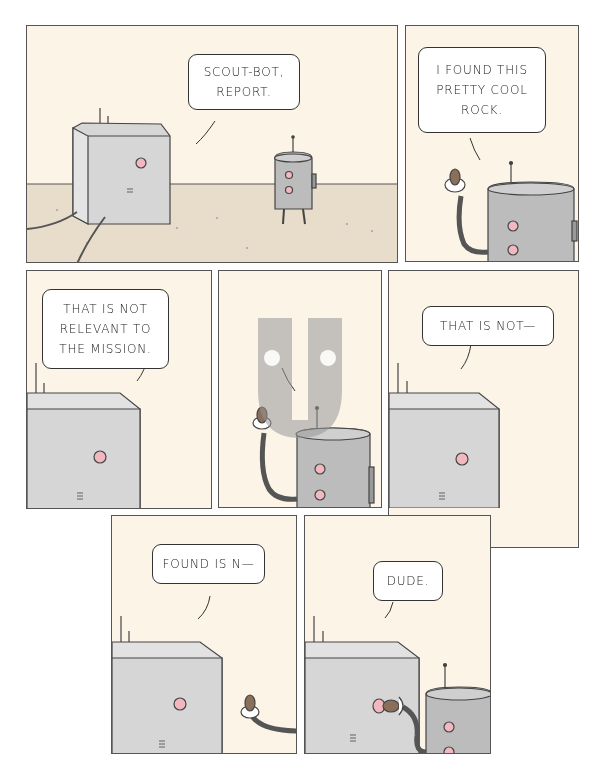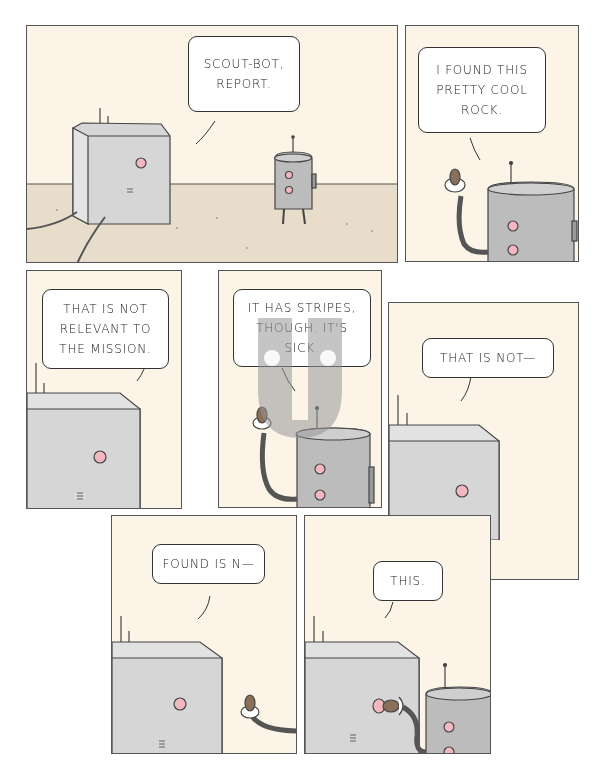--- a/index.html
+++ b/index.html
@@ -56,21 +56,21 @@
       <path d="M248 132 Q248 126 266 126 Q285 126 285 132 L285 183 L248 183 Z" fill="#bcbcbc"></path>
       <ellipse cx="266" cy="132" rx="18.5" ry="4" fill="#cfcfcf"></ellipse>
       <rect x="285" y="148" width="4" height="14" fill="#999"></rect>
       <circle cx="262" cy="149" r="3.5" fill="#f2b8c0"></circle>
       <circle cx="262" cy="164" r="3.5" fill="#f2b8c0"></circle>
       <line x1="257" y1="183" x2="256" y2="198" stroke-width="2"></line>
       <line x1="276" y1="183" x2="278" y2="198" stroke-width="2"></line>
     </g>
     <path d="M188 95 Q178 110 169 118" fill="none" stroke="#333" stroke-width="1"></path>
   </svg>
-  <div class="bubble" style="left:161px;top:10px;width:112px;height:76px;">SCOUT-BOT,
+  <div class="bubble" style="left:161px;top:28px;width:112px;height:56px;">SCOUT-BOT,
 REPORT.</div>
 </div>
 
 <div class="panel" style="left:405px;top:25px;width:174px;height:237px;">
   <svg width="174" height="237">
     <path d="M64 112 Q68 125 74 134" fill="none" stroke="#333" stroke-width="1"></path>
     <g stroke="#444" stroke-width="1.2">
       <line x1="105" y1="138" x2="105" y2="157"></line>
       <circle cx="105" cy="137" r="1.5" fill="#444"></circle>
       <path d="M82 163 Q82 156 125 156 Q168 156 168 163 L168 237 L82 237 Z" fill="#bcbcbc"></path>
@@ -81,21 +81,21 @@
       <path d="M55 170 Q50 200 58 218 Q65 228 82 226" fill="none" stroke="#555" stroke-width="5"></path>
       <ellipse cx="49" cy="159" rx="10" ry="7" fill="#fff"></ellipse>
       <ellipse cx="49" cy="151" rx="5" ry="8" fill="#8a6f5a"></ellipse>
     </g>
   </svg>
   <div class="bubble" style="left:12px;top:21px;width:128px;height:86px;">I FOUND THIS
 PRETTY COOL
 ROCK.</div>
 </div>
 
-<div class="panel" style="left:26px;top:270px;width:156px;height:239px;">
+<div class="panel" style="left:26px;top:270px;width:186px;height:239px;">
   <svg width="186" height="239">
     <path d="M121 85 Q118 100 110 110" fill="none" stroke="#333" stroke-width="1"></path>
     <g stroke="#444" stroke-width="1.2">
       <line x1="9" y1="92" x2="9" y2="125"></line>
       <line x1="17" y1="112" x2="17" y2="126"></line>
       <path d="M0 122 L93 122 L113 138 L113 239 L0 239 Z" fill="#e2e2e2"></path>
       <path d="M0 138 L113 138 L113 239 L0 239 Z" fill="#d6d6d6"></path>
       <circle cx="73" cy="186" r="6" fill="#f2b8c0"></circle>
       <line x1="50" y1="222" x2="56" y2="222" stroke-width="0.8"></line>
       <line x1="50" y1="225" x2="56" y2="225" stroke-width="0.8"></line>
@@ -116,26 +116,23 @@
       <path d="M78 163 Q78 157 114 157 Q151 157 151 163 L151 238 L78 238 Z" fill="#bcbcbc"></path>
       <ellipse cx="114" cy="163" rx="37" ry="6" fill="#cfcfcf"></ellipse>
       <rect x="150" y="196" width="5" height="36" fill="#999"></rect>
       <circle cx="101" cy="198" r="5" fill="#f2b8c0"></circle>
       <circle cx="101" cy="224" r="5" fill="#f2b8c0"></circle>
       <path d="M45 162 Q40 200 50 218 Q58 230 78 228" fill="none" stroke="#555" stroke-width="5"></path>
       <ellipse cx="43" cy="152" rx="9" ry="6" fill="#fff"></ellipse>
       <ellipse cx="43" cy="144" rx="5" ry="8" fill="#8a6f5a"></ellipse>
     </g>
   </svg>
-  <div class="bubble" style="left:14px;top:18px;width:138px;height:78px;">IT HAS STRIPES,
-THOUGH. IT'S
-SICK.</div>
-</div>
-
-<div class="panel" style="left:388px;top:270px;width:191px;height:278px;margin-top:32px;">
+</div>
+
+<div class="panel" style="left:388px;top:270px;width:191px;height:278px;">
   <svg width="191" height="237">
     <path d="M82 73 Q80 88 72 98" fill="none" stroke="#333" stroke-width="1"></path>
     <g stroke="#444" stroke-width="1.2">
       <line x1="9" y1="92" x2="9" y2="125"></line>
       <line x1="18" y1="110" x2="18" y2="126"></line>
       <path d="M0 122 L90 122 L110 138 L110 237 L0 237 Z" fill="#e2e2e2"></path>
       <path d="M0 138 L110 138 L110 237 L0 237 Z" fill="#d6d6d6"></path>
       <circle cx="73" cy="188" r="6" fill="#f2b8c0"></circle>
       <line x1="50" y1="222" x2="56" y2="222" stroke-width="0.8"></line>
       <line x1="50" y1="225" x2="56" y2="225" stroke-width="0.8"></line>
@@ -185,20 +182,20 @@
       <path d="M121 178 Q121 171 154 171 Q187 171 187 178 L187 239 L121 239 Z" fill="#bcbcbc"></path>
       <ellipse cx="154" cy="178" rx="33" ry="6" fill="#cfcfcf"></ellipse>
       <circle cx="144" cy="211" r="5" fill="#f2b8c0"></circle>
       <circle cx="144" cy="236" r="5" fill="#f2b8c0"></circle>
       <path d="M98 191 Q114 200 112 220 Q110 236 121 236" fill="none" stroke="#555" stroke-width="5"></path>
       <ellipse cx="74" cy="190" rx="6" ry="7" fill="#f2b8c0"></ellipse>
       <ellipse cx="86" cy="190" rx="8" ry="6" fill="#8a6f5a"></ellipse>
       <path d="M94 181 Q102 190 94 199" fill="#fff"></path>
     </g>
   </svg>
-  <div class="bubble" style="left:68px;top:45px;width:70px;height:40px;">THIS.</div>
+  <div class="bubble" style="left:68px;top:45px;width:70px;height:40px;">DUDE.</div>
 </div>
 
 <svg class="watermark" width="100" height="120">
   <path d="M8 0 L42 0 L42 102 L58 102 L58 0 L92 0 L92 72 Q92 120 50 120 Q8 120 8 72 Z" fill="rgba(150,150,150,0.55)"></path>
   <circle cx="22" cy="40" r="8" fill="rgba(255,255,255,0.9)"></circle>
   <circle cx="78" cy="40" r="8" fill="rgba(255,255,255,0.9)"></circle>
 </svg>
 
 </body></html>

